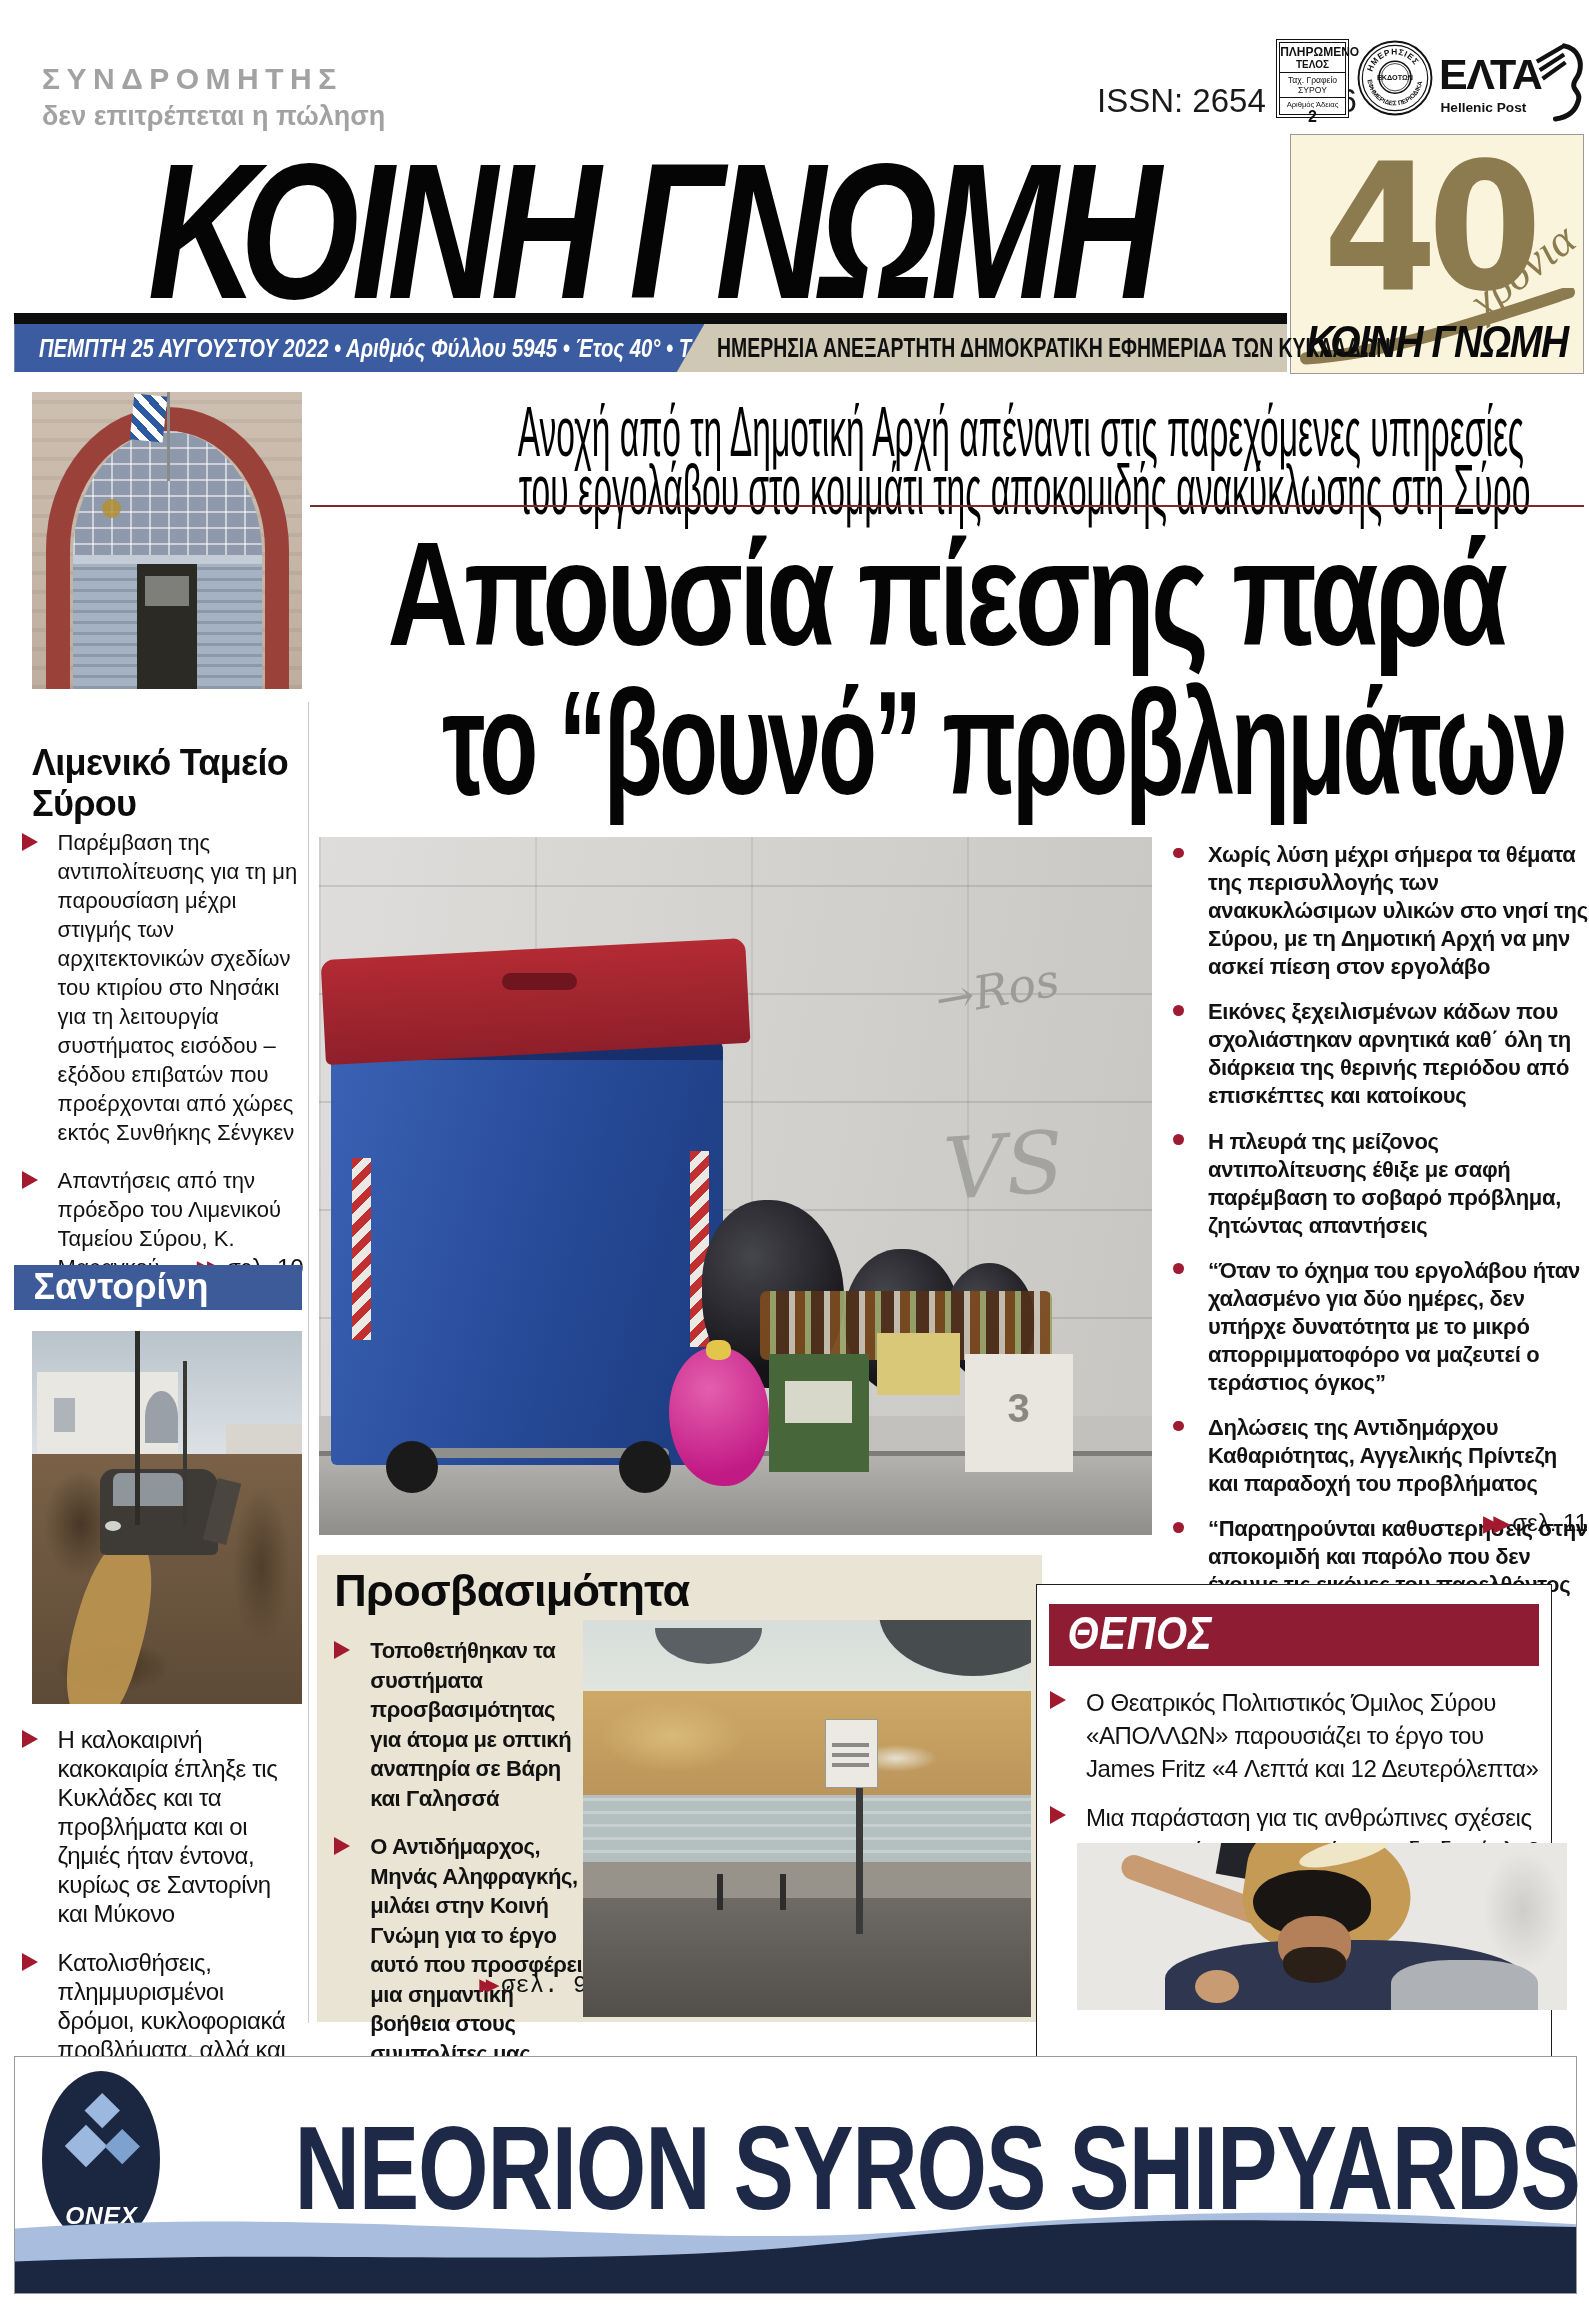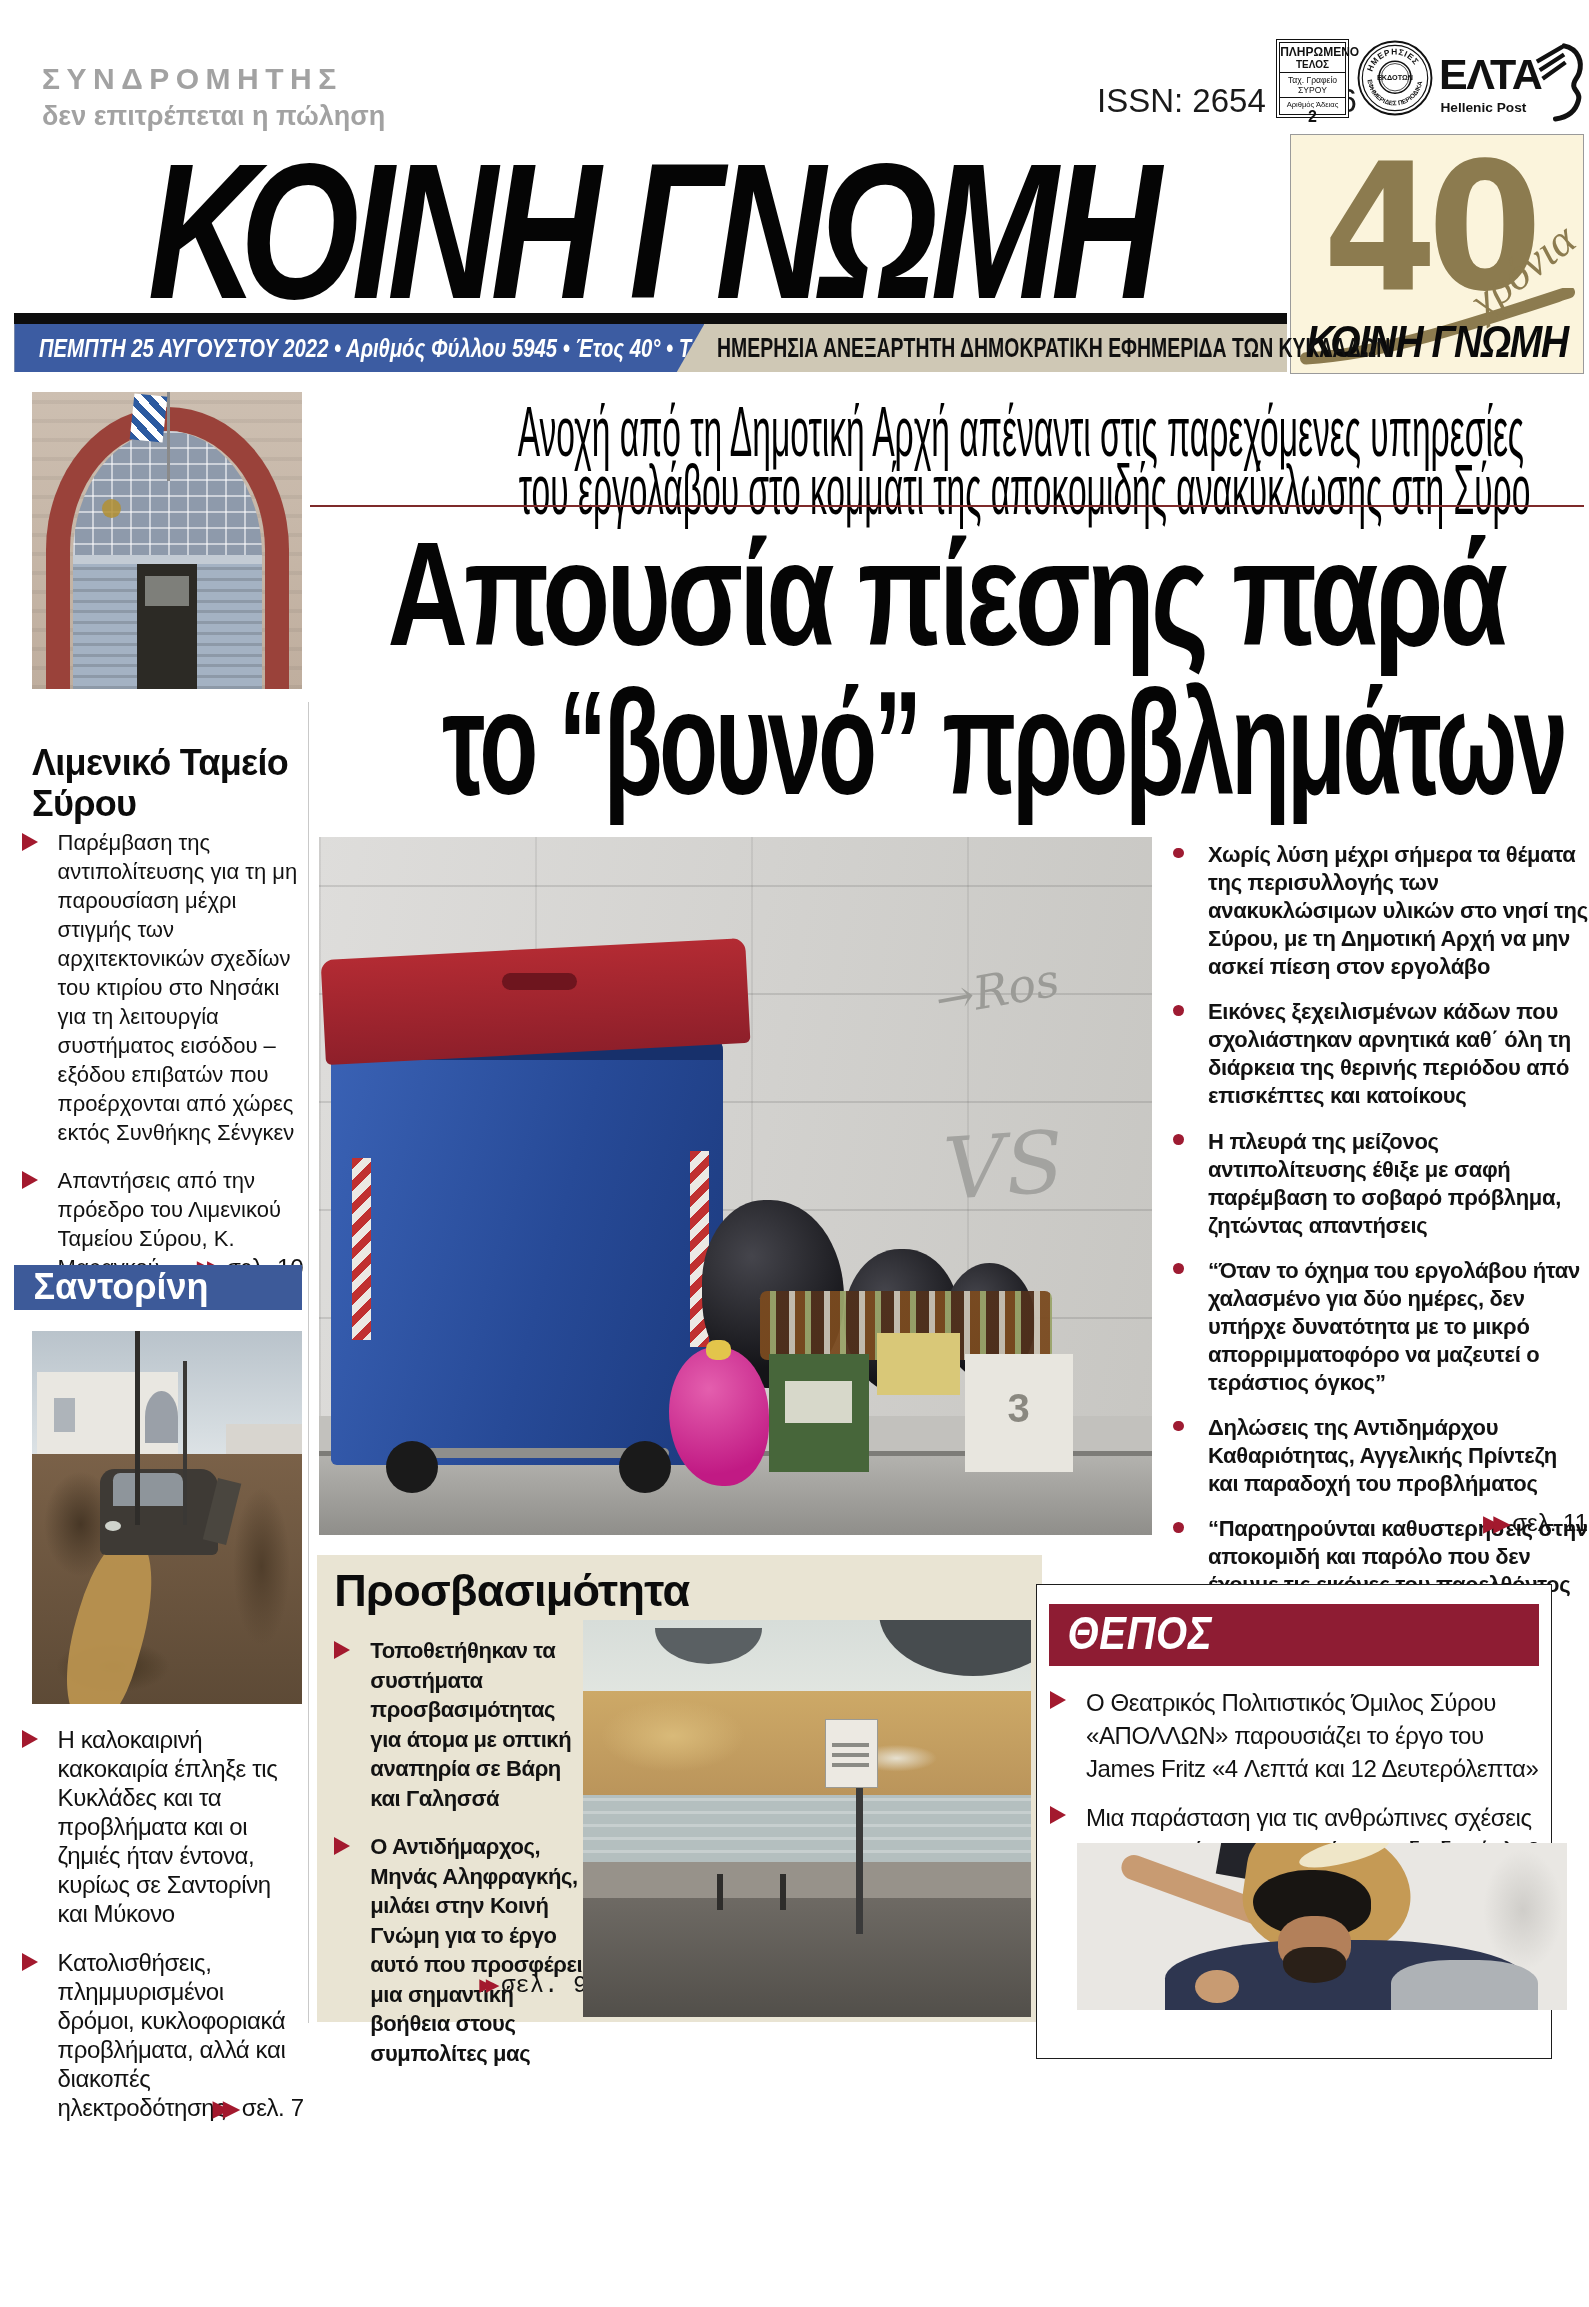--- a/index.html
+++ b/index.html
@@ -525,15 +525,30 @@
     <div class="th-hair"></div>
     <div class="th-band"></div>
     <div class="th-hood"></div>
     <div class="th-grey"></div>
     <div class="th-mhair"></div>
     <div class="th-face"></div>
     <div class="th-beard"></div>
     <div class="th-hand"></div>
   </div>
 
+  <div class="abs banner">
+    <div class="onex">
+      <div class="dmd d1"></div>
+      <div class="dmd d2"></div>
+      <div class="dmd d3"></div>
+      <div class="onex-name">ONEX</div>
+    </div>
+    <div class="banner-text-wrap">
+      <span class="banner-text">NEORION SYROS SHIPYARDS</span>
+    </div>
+    <svg class="waves" viewBox="0 0 2168 152" preserveAspectRatio="none">
+      <path d="M0,62 C500,28 900,98 1300,62 C1700,26 1950,42 2168,56 L2168,152 L0,152 Z" fill="#a9bede"></path>
+      <path d="M0,108 C500,88 800,124 1200,76 C1600,34 1900,56 2168,60 L2168,152 L0,152 Z" fill="#1b2740"></path>
+    </svg>
+  </div>
 
 </div>
 
 
 </body></html>

